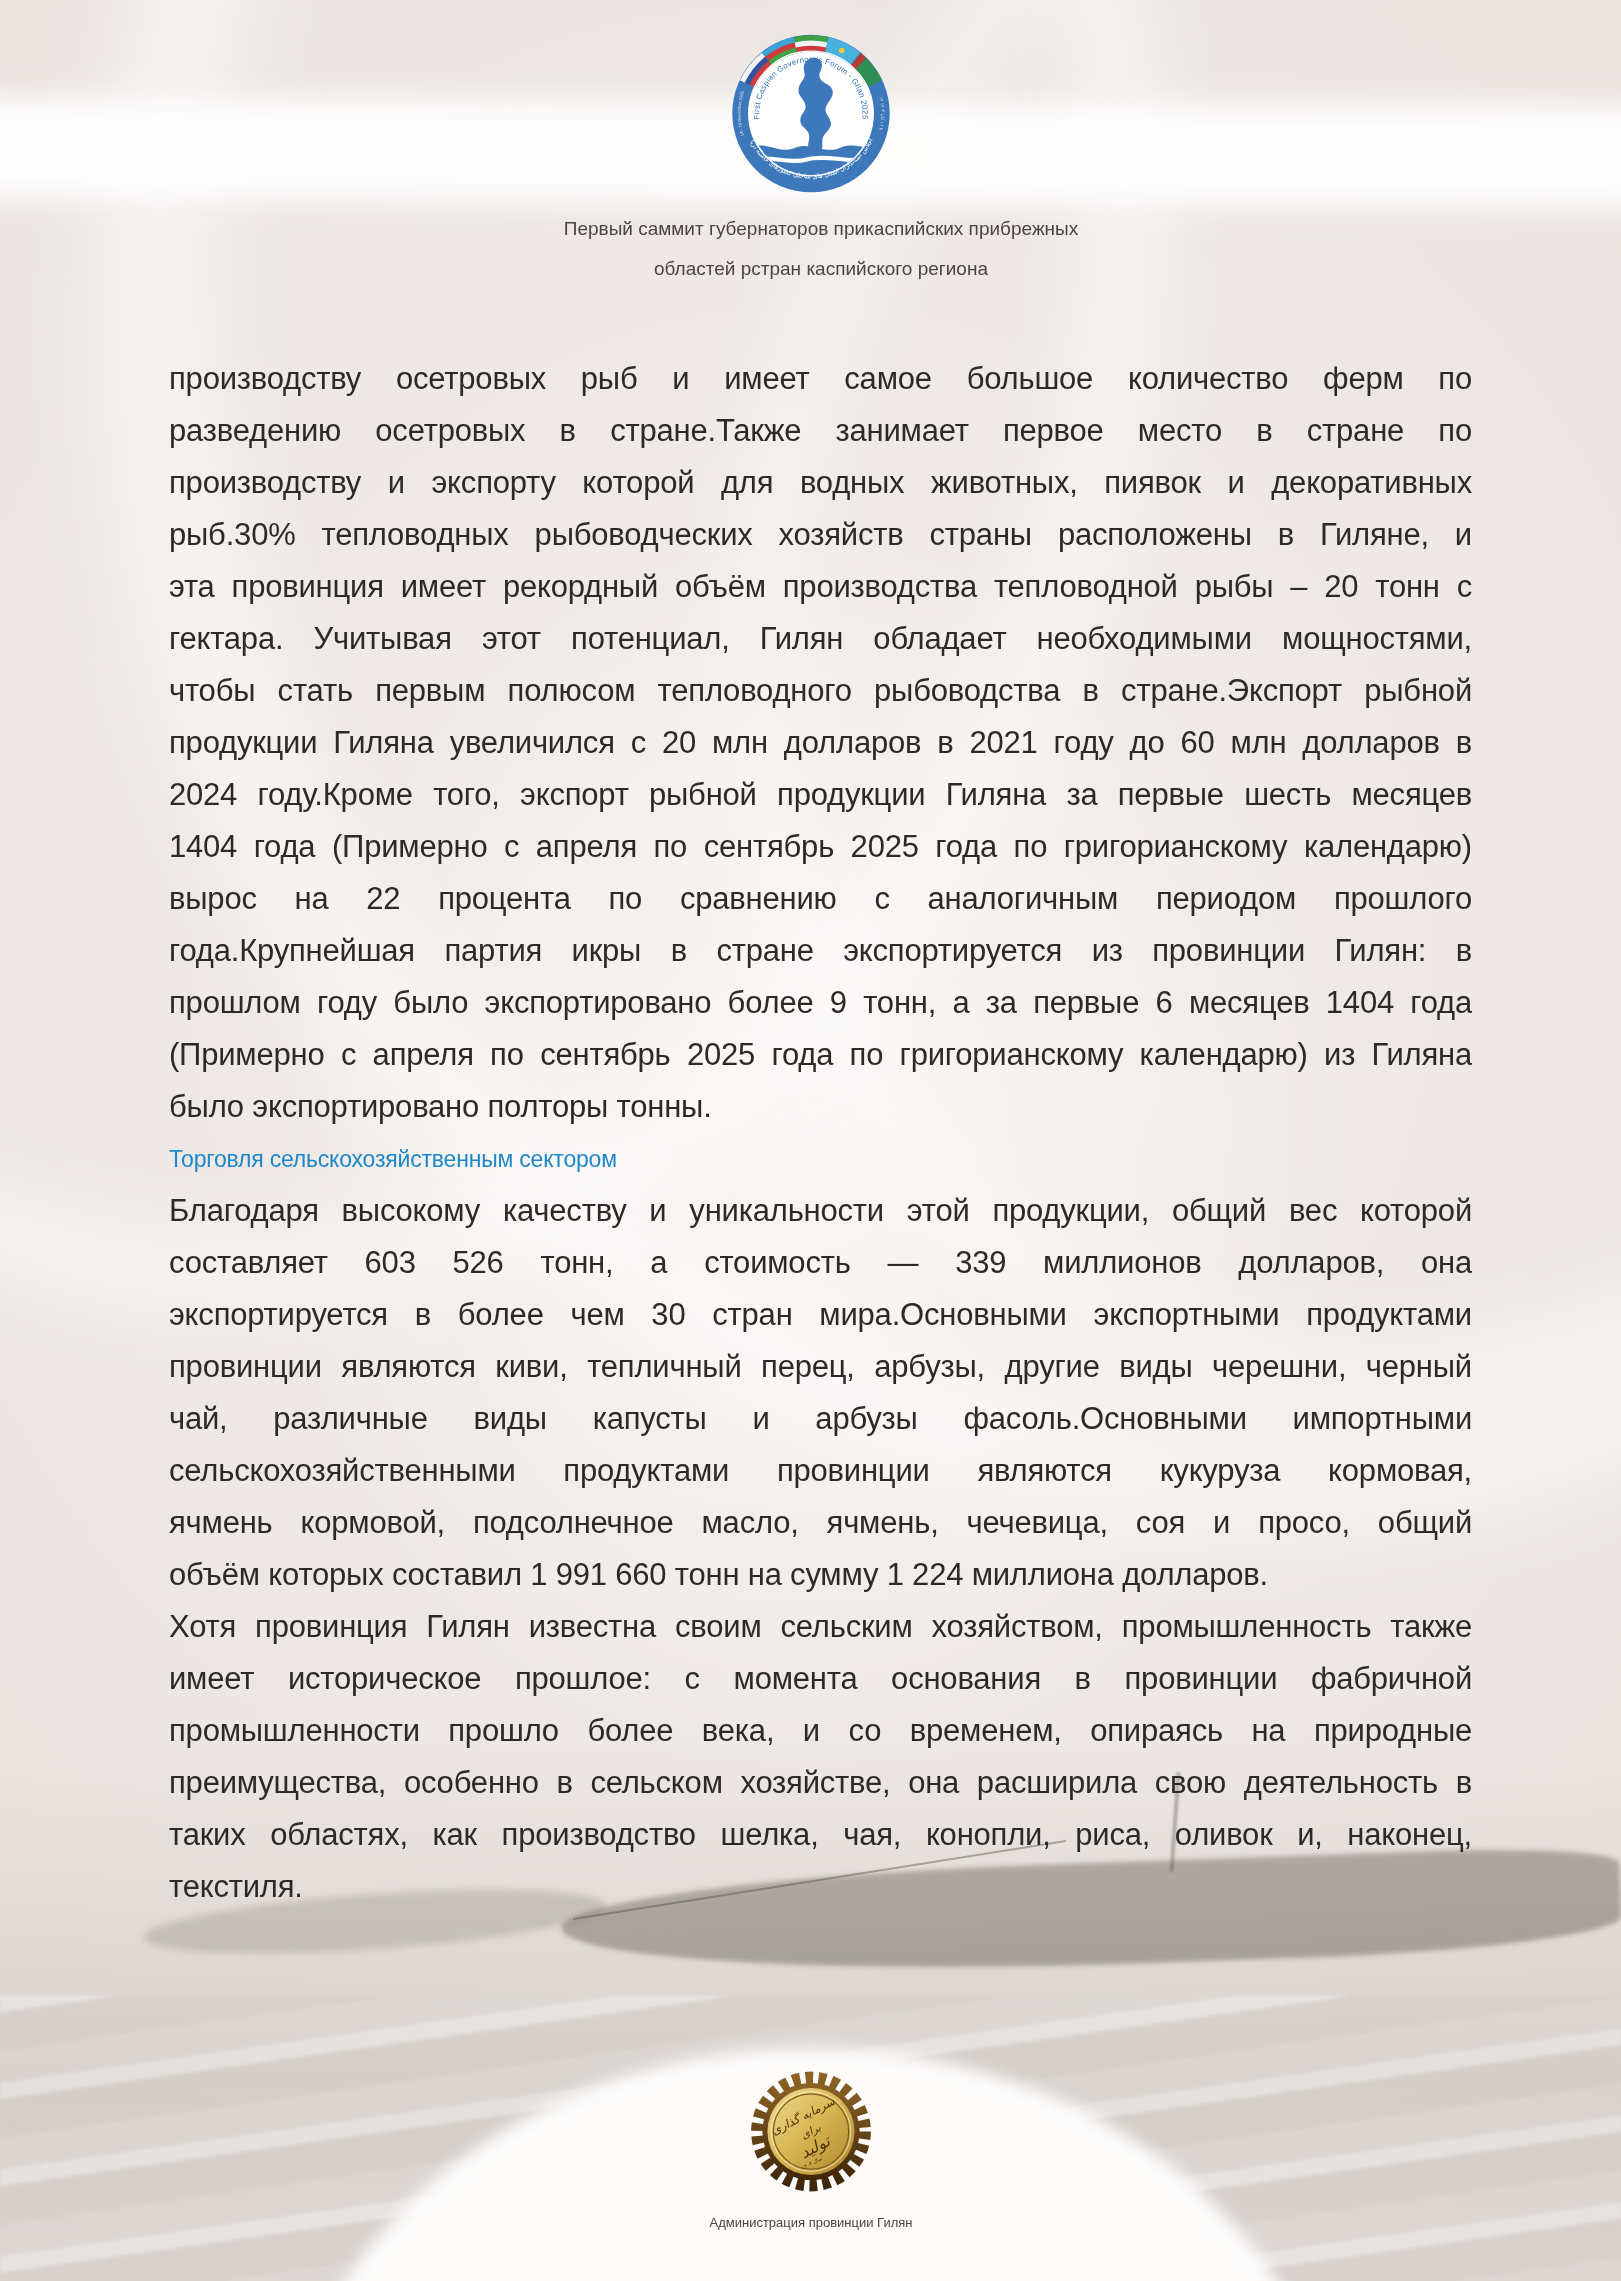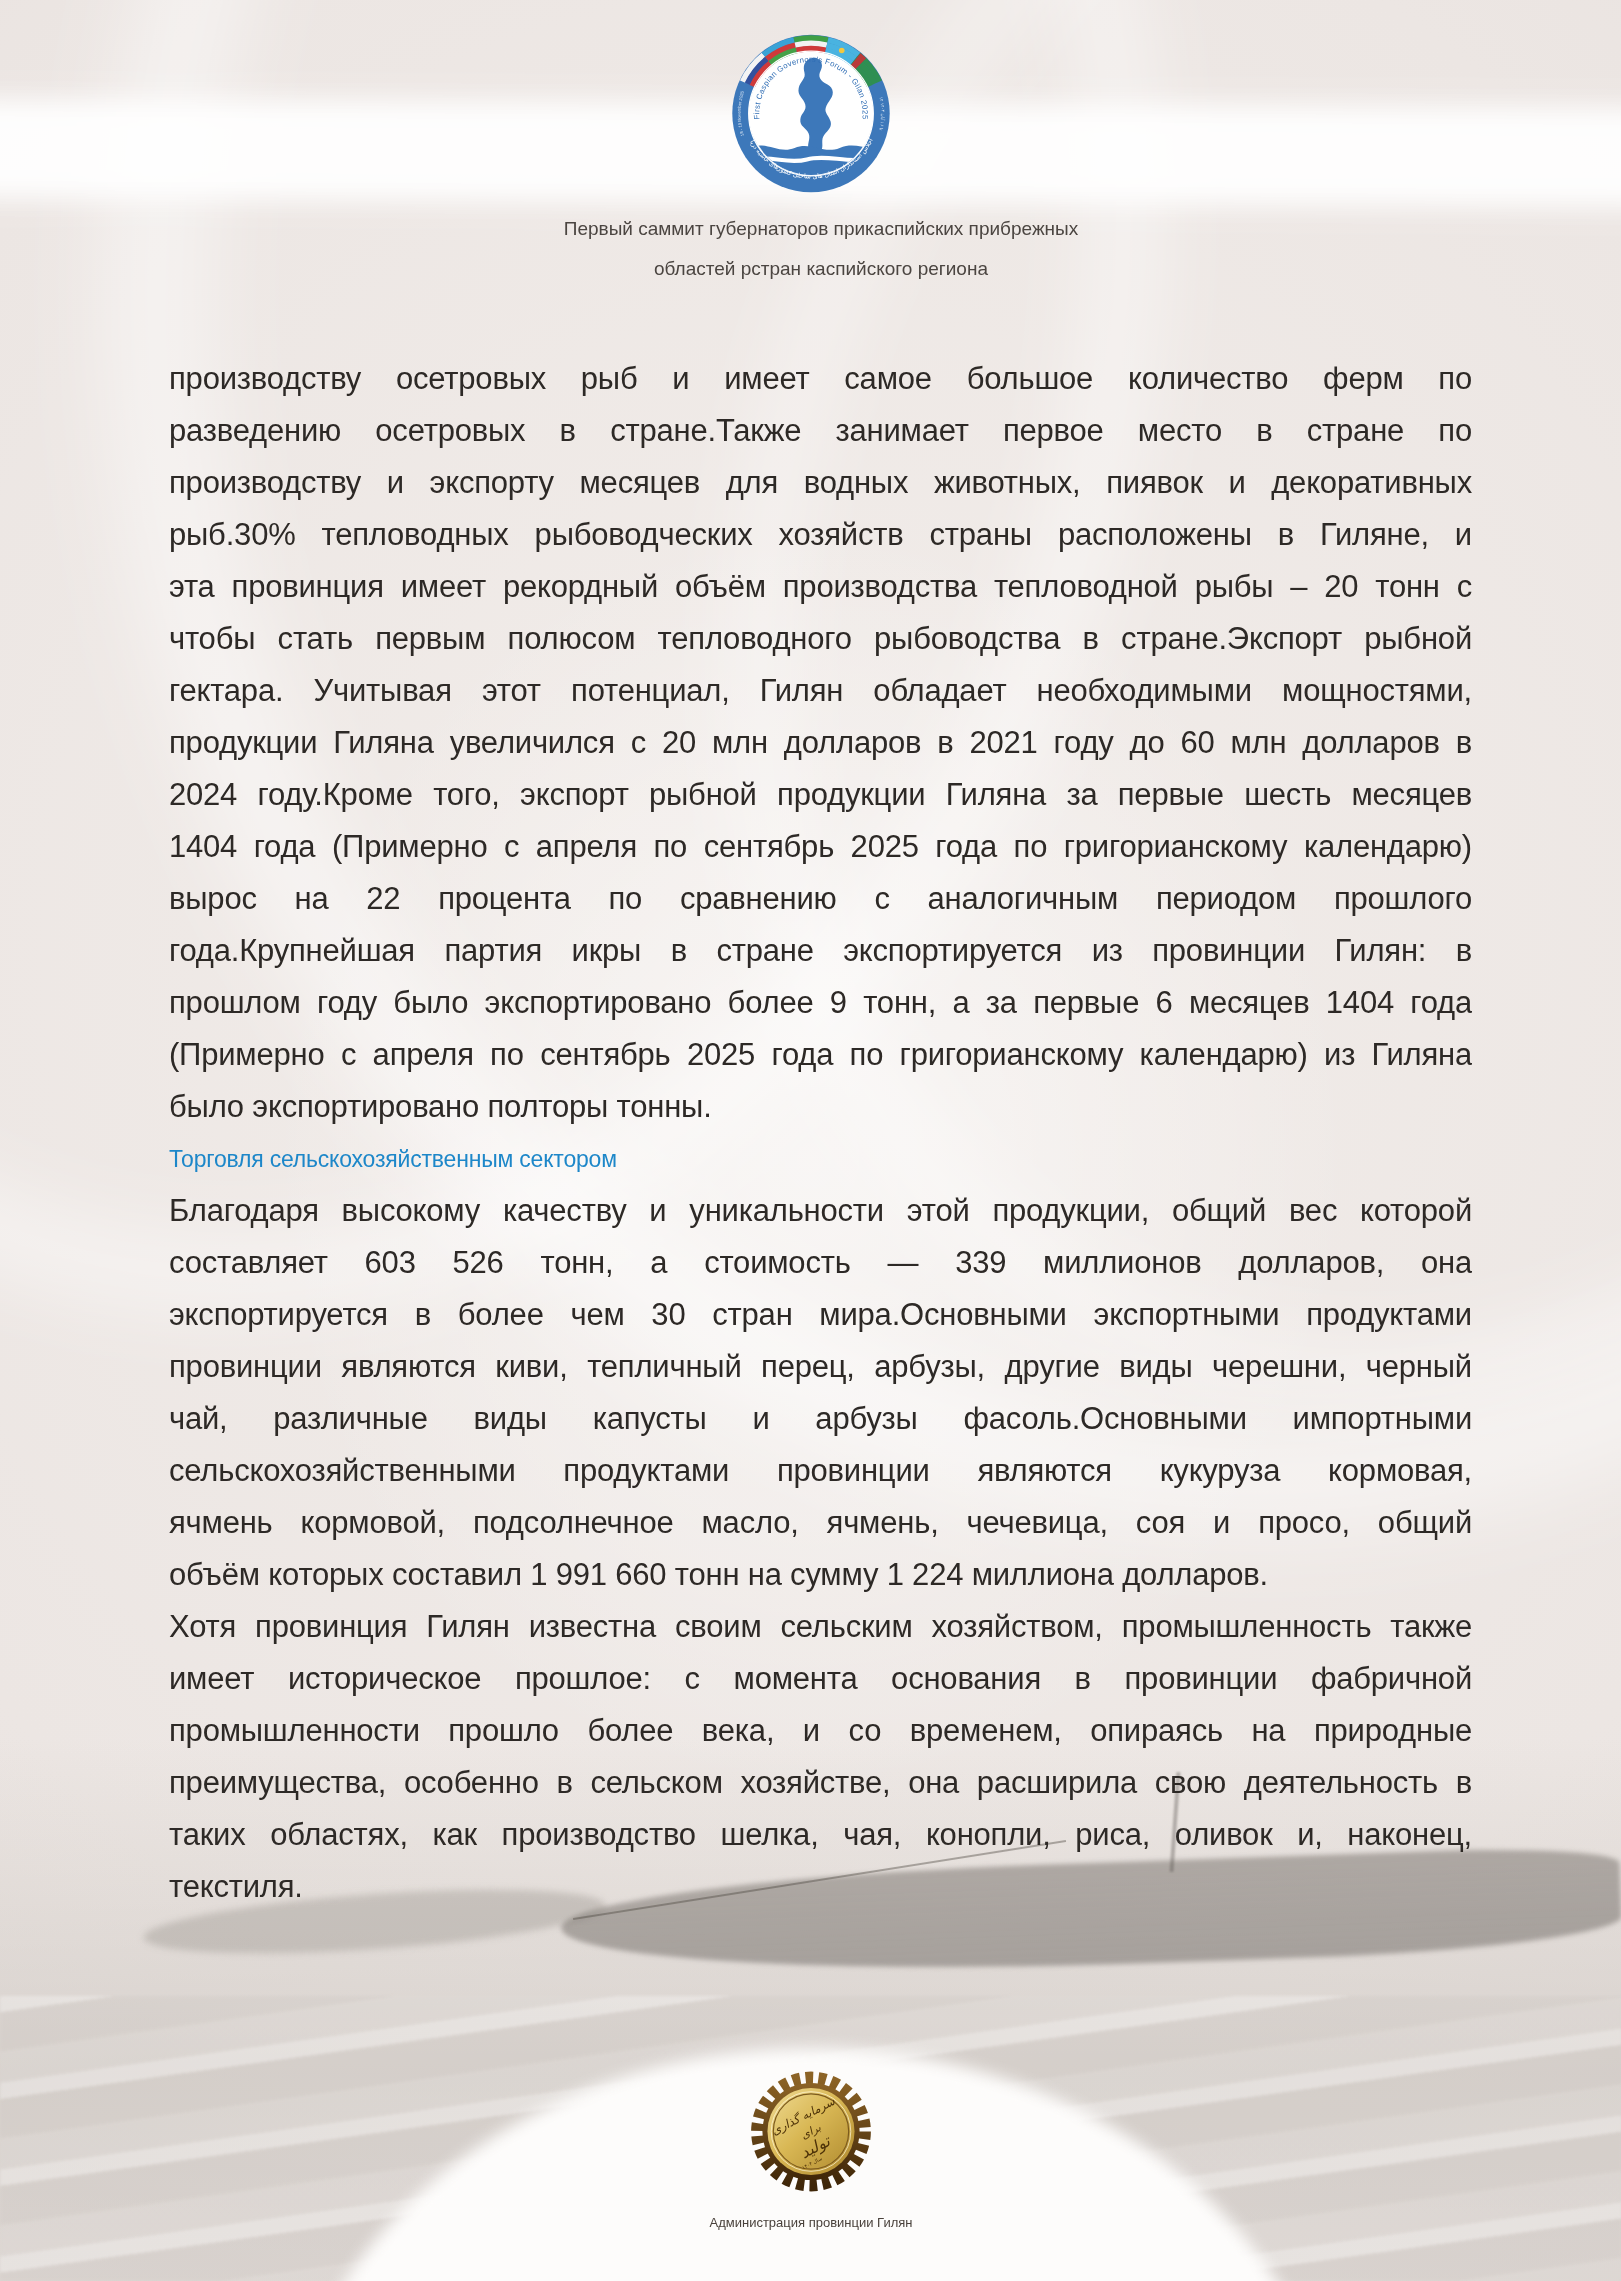--- a/index.html
+++ b/index.html
@@ -124,25 +124,25 @@
 
   <div class="htitle">
     <div>Первый саммит губернаторов прикаспийских прибрежных</div>
     <div>областей рстран каспийского региона</div>
   </div>
 
   <main class="content">
       <div class="paragraph">
         <div class="line">производству осетровых рыб и имеет самое большое количество ферм по</div>
         <div class="line">разведению осетровых в стране.Также занимает первое место в стране по</div>
-        <div class="line">производству и экспорту месяцев для водных животных, пиявок и декоративных</div>
+        <div class="line">производству и экспорту которой для водных животных, пиявок и декоративных</div>
         <div class="line">рыб.30% тепловодных рыбоводческих хозяйств страны расположены в Гиляне, и</div>
         <div class="line">эта провинция имеет рекордный объём производства тепловодной рыбы – 20 тонн с</div>
+        <div class="line">гектара. Учитывая этот потенциал, Гилян обладает необходимыми мощностями,</div>
         <div class="line">чтобы стать первым полюсом тепловодного рыбоводства в стране.Экспорт рыбной</div>
-        <div class="line">гектара. Учитывая этот потенциал, Гилян обладает необходимыми мощностями,</div>
         <div class="line">продукции Гиляна увеличился с 20 млн долларов в 2021 году до 60 млн долларов в</div>
         <div class="line">2024 году.Кроме того, экспорт рыбной продукции Гиляна за первые шесть месяцев</div>
         <div class="line">1404 года (Примерно с апреля по сентябрь 2025 года по григорианскому календарю)</div>
         <div class="line">вырос на 22 процента по сравнению с аналогичным периодом прошлого</div>
         <div class="line">года.Крупнейшая партия икры в стране экспортируется из провинции Гилян: в</div>
         <div class="line">прошлом году было экспортировано более 9 тонн, а за первые 6 месяцев 1404 года</div>
         <div class="line">(Примерно с апреля по сентябрь 2025 года по григорианскому календарю) из Гиляна</div>
         <div class="line para-last">было экспортировано полторы тонны.</div>
       </div>
       <div class="heading">Торговля сельскохозяйственным сектором</div>

